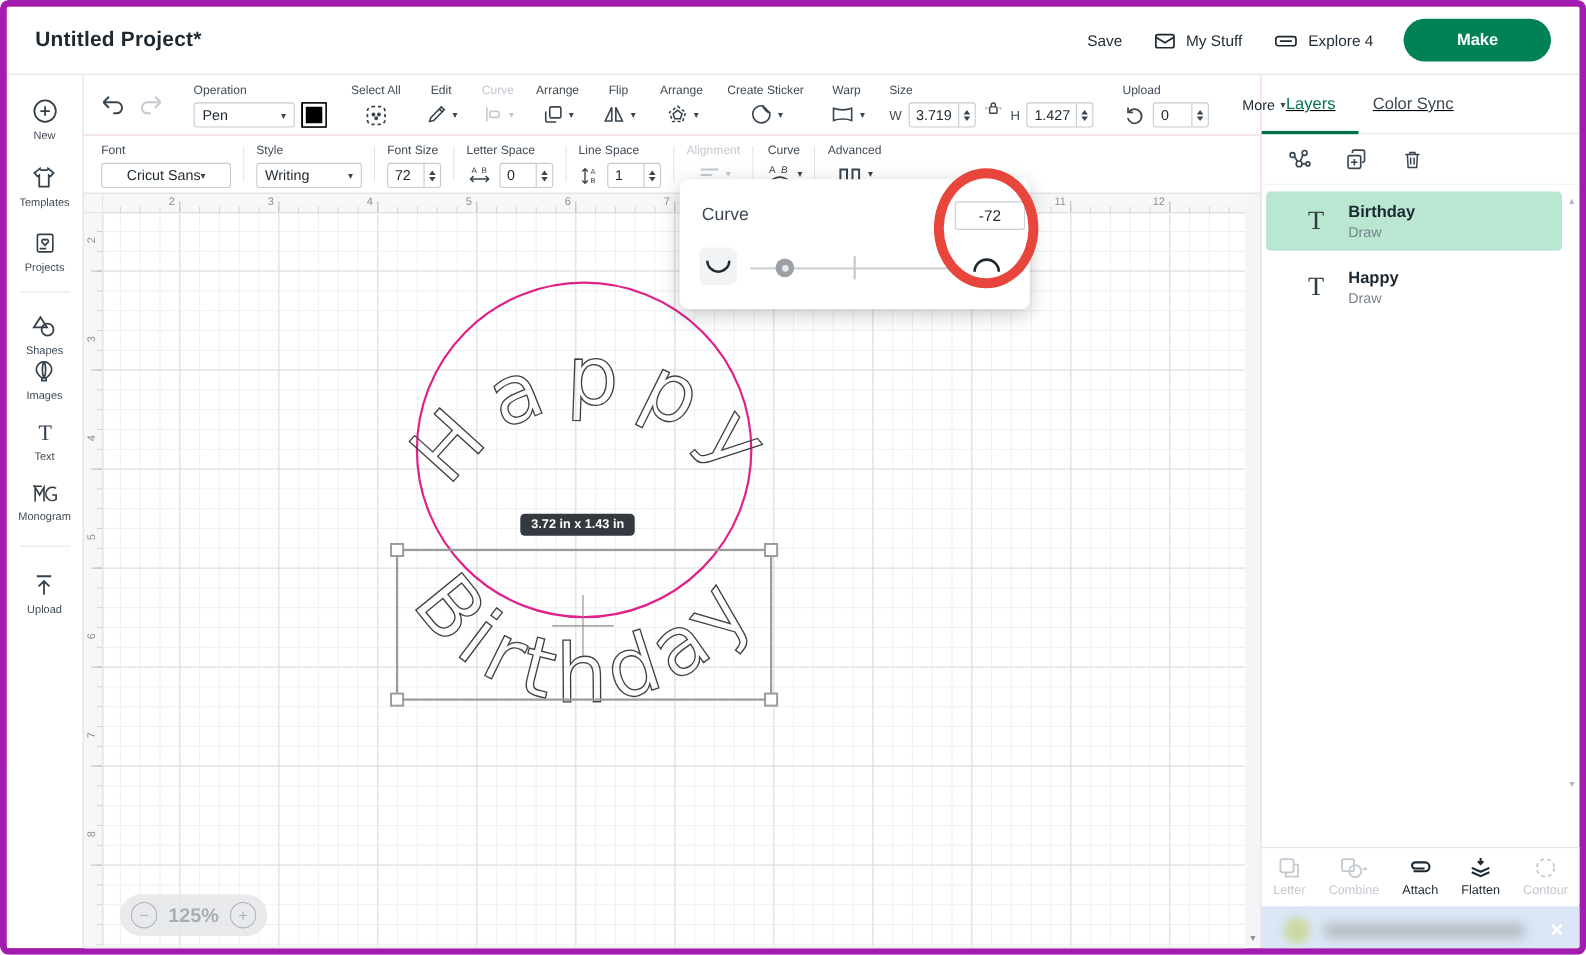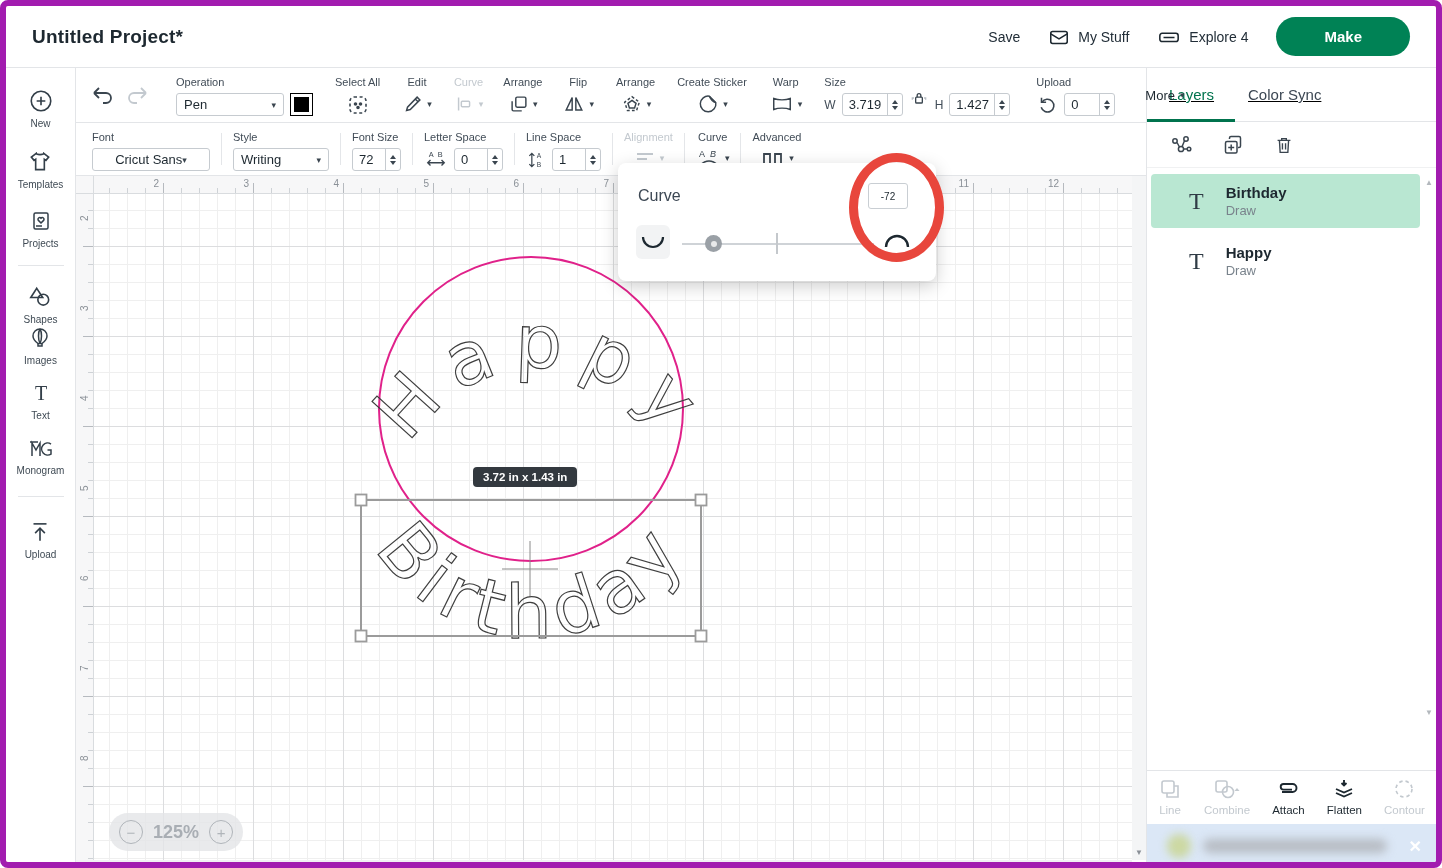--- a/index.html
+++ b/index.html
@@ -68,21 +68,21 @@
   .zoom-txt { font-size:18px; font-weight:bold; color:#a9aeb4; }
   .zbtn { width:24px; height:24px; border-radius:50%; border:1.6px solid #b0b5ba; color:#b0b5ba; display:flex; align-items:center; justify-content:center; font-size:15px; line-height:1; background:none; cursor:pointer; }
   .scroll-h { position:absolute; left:0; right:14px; bottom:0; height:14px; background:#f1f2f3; z-index:9; }
   .scroll-h .thumb { position:absolute; left:14px; top:2px; width:56px; height:10px; background:#c4c7ca; }
   .sarrow { position:absolute; font-size:8px; color:#555; top:3px; }
   .scroll-v { position:absolute; right:0; top:0; bottom:14px; width:14px; background:#f4f5f6; z-index:9; }
 
   
   .curve-pop { position:absolute; left:612px; top:157px; width:318px; height:118px; background:#fff; border-radius:8px; box-shadow:0 5px 18px rgba(0,0,0,.2); z-index:50; }
   .curve-title { position:absolute; left:20px; top:24px; font-size:16px; color:#3c4753; }
-  .curve-input { position:absolute; left:250px; top:20px; width:40px; height:26px; border:1px solid #c9ced3; border-radius:3px; font-size:10px; color:#1d2830; display:flex; align-items:center; justify-content:center; }
+  .curve-input { position:absolute; left:250px; top:20px; width:64px; height:26px; border:1px solid #c9ced3; border-radius:3px; font-size:14px; color:#1d2830; display:flex; align-items:center; justify-content:center; }
   .smile-btn { position:absolute; left:18px; top:62px; width:34px; height:34px; background:#f2f3f4; border-radius:6px; border:none; display:flex; align-items:center; justify-content:center; cursor:pointer; }
   .slider { position:absolute; left:64px; top:80px; width:192px; height:2px; background:#cfd3d7; }
   .slider-tick { position:absolute; left:158px; top:70px; width:2px; height:21px; background:#c4c8cc; }
   .slider-handle { position:absolute; left:87px; top:72px; width:17px; height:17px; border-radius:50%; background:#9aa0a6; border:none; cursor:pointer; }
   .slider-handle::after { content:""; position:absolute; left:5.5px; top:5.5px; width:6px; height:6px; border-radius:50%; background:#e8e9ea; }
   .frown-ic { position:absolute; left:264px; top:66px; }
   .red-ellipse { position:absolute; left:843px; top:147px; width:95px; height:109px; border:9px solid #e8463c; border-radius:50%; z-index:60; pointer-events:none; }
 
   
   .rpanel { position:absolute; left:1140px; top:62px; right:0; bottom:0; background:#fff; border-left:1px solid #e3e5e8; z-index:20;text-decoration:underline; }
@@ -214,21 +214,21 @@
     <button class="icon-btn selfc dis" style="margin:0 4px;">
       <svg class="ic" width="26" height="22" viewBox="0 0 26 22" fill="none" stroke="#c3c9cf" stroke-width="1.8">
           <path d="M22 9 L17 4 M22 9 L17 14 M22 9 H10 a5 5 0 0 0 0 10 h3"></path>
         </svg>
     </button>
     <div class="vdiv"></div>
 
     <div class="grp">
       <div class="lbl">Operation</div>
       <div class="ctl">
-        <div class="sel" style="width:108px;">
+        <div class="sel" style="width:92px;">
           <span>Pen</span>
           <span class="caret">▾</span>
         </div>
         <div class="swatch"></div>
       </div>
     </div>
     <div class="vdiv"></div>
 
     <div class="grp" style="align-items:center;">
       <div class="lbl">Select All</div>
@@ -600,21 +600,21 @@
     <span class="lscroll-up">▲</span>
     <span class="lscroll-dn">▼</span>
 
 
     <div class="actions">
       <button class="action disabled">
         <svg class="ic" width="24" height="24" viewBox="0 0 24 24" fill="none" stroke="#c3c9cf" stroke-width="1.6">
             <rect x="4" y="4" width="12" height="12" rx="2"></rect>
             <path d="M16 9 L20 9 L20 20 L9 20 L9 16"></path>
           </svg>
-        <span class="alabel">Line</span>
+        <span class="alabel">Letter</span>
       </button>
       <button class="action disabled">
         <svg class="ic" width="30" height="24" viewBox="0 0 30 24" fill="none" stroke="#c3c9cf" stroke-width="1.6">
             <rect x="4" y="4" width="11" height="11" rx="2"></rect>
             <circle cx="16" cy="15" r="5.5"></circle>
             <path d="M25 11 l2.5 3 h-5 Z" fill="#c3c9cf" stroke="none"></path>
           </svg>
         <span class="alabel">Combine</span>
       </button>
       <button class="action">

